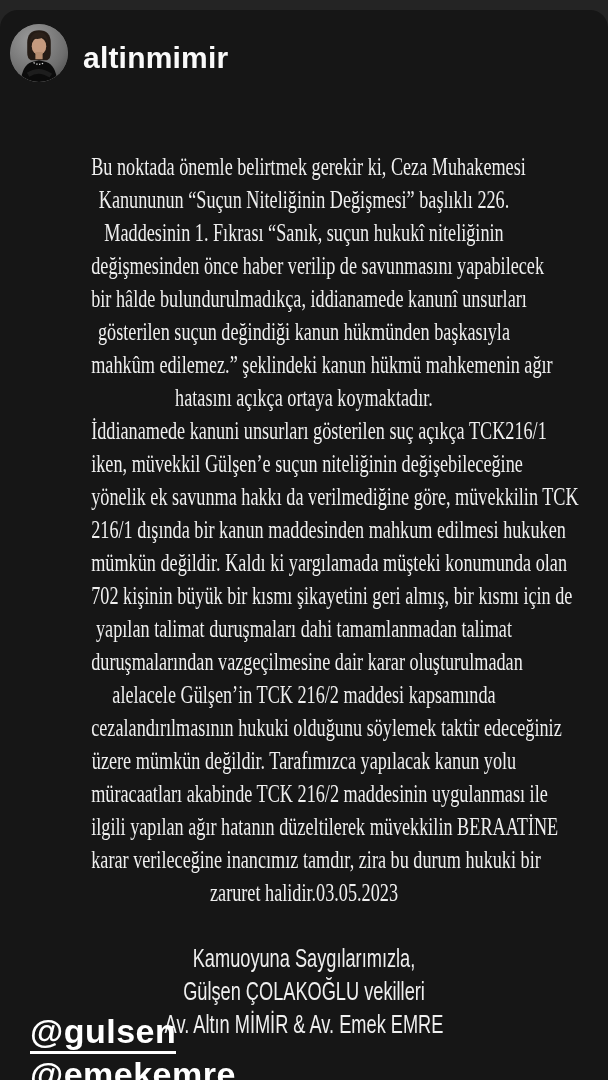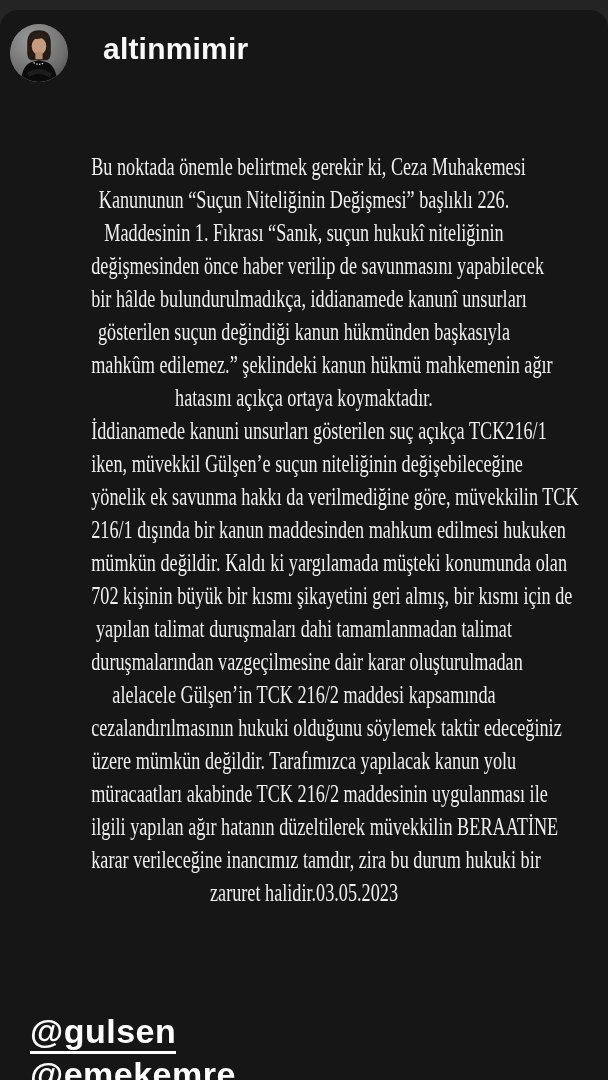--- a/index.html
+++ b/index.html
@@ -21,21 +21,21 @@
   }
   .card{
     position:absolute;
     left:0;right:0;top:10px;bottom:0;
     background:var(--card-background,#161616);
     border-radius:18px 18px 0 0;
   }
   .header{
     position:absolute;
     left:10px;top:14px;
-    display:flex;align-items:flex-start;gap:20px;
+    display:flex;align-items:center;
   }
   .avatar{
     width:58px;height:58px;border-radius:50%;
     overflow:hidden;flex:0 0 auto;
     background:#6e6e6e;
   }
   .avatar svg{display:block;}
   .username{
     margin-left:15px;margin-top:10px;
     color:var(--username,#fafafa);
@@ -149,20 +149,28 @@
 
         <div class="line">müracaatları akabinde TCK 216/2 maddesinin uygulanması ile</div>
 
         <div class="line">ilgili yapılan ağır hatanın düzeltilerek müvekkilin BERAATİNE</div>
 
         <div class="line">karar verileceğine inancımız tamdır, zira bu durum hukuki bir</div>
 
         <div class="line">zaruret halidir.03.05.2023</div>
       </div>
 
+    <div class="signature">
+
+        <div class="line">Kamuoyuna Saygılarımızla,</div>
+
+        <div class="line">Gülşen ÇOLAKOĞLU vekilleri</div>
+
+        <div class="line">Av. Altın MİMİR &amp; Av. Emek EMRE</div>
+      </div>
 
   </div>
 
   <div class="mention mention-1">
     <span class="mention-text">@gulsen</span>
   </div>
   <div class="mention mention-2">
     <span class="mention-text">@emekemre</span>
   </div>
 </div>

